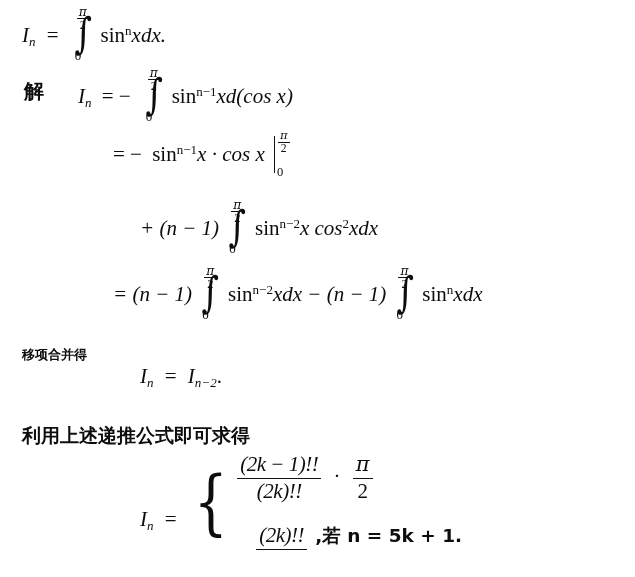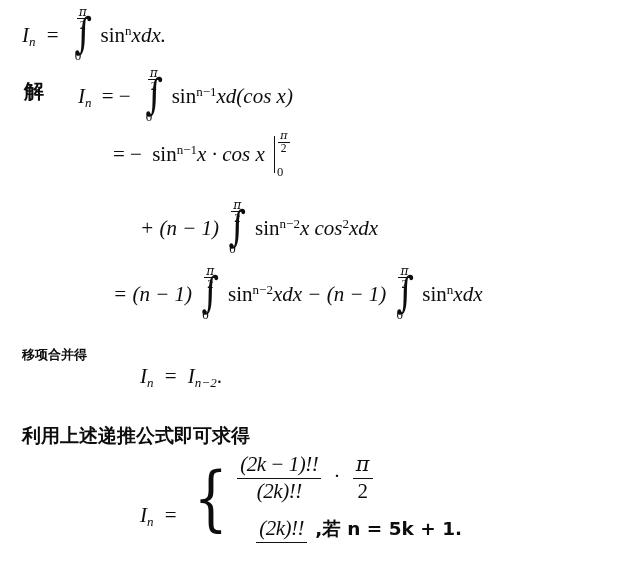--- a/index.html
+++ b/index.html
@@ -161,21 +161,21 @@
     font-size: 3.4em;
     line-height: 0.78;
     font-weight: 300;
     transform: scaleX(0.75);
     margin-right: 1px;
     font-style: normal;
   }
   .case-rows {
     display: flex;
     flex-direction: column;
-    gap: 13px;
+    gap: 20px;
   }
   .case-row {
     white-space: nowrap;
   }
   .dbl {
     letter-spacing: -0.5px;
   }
 </style>
 </head>
 <body>

